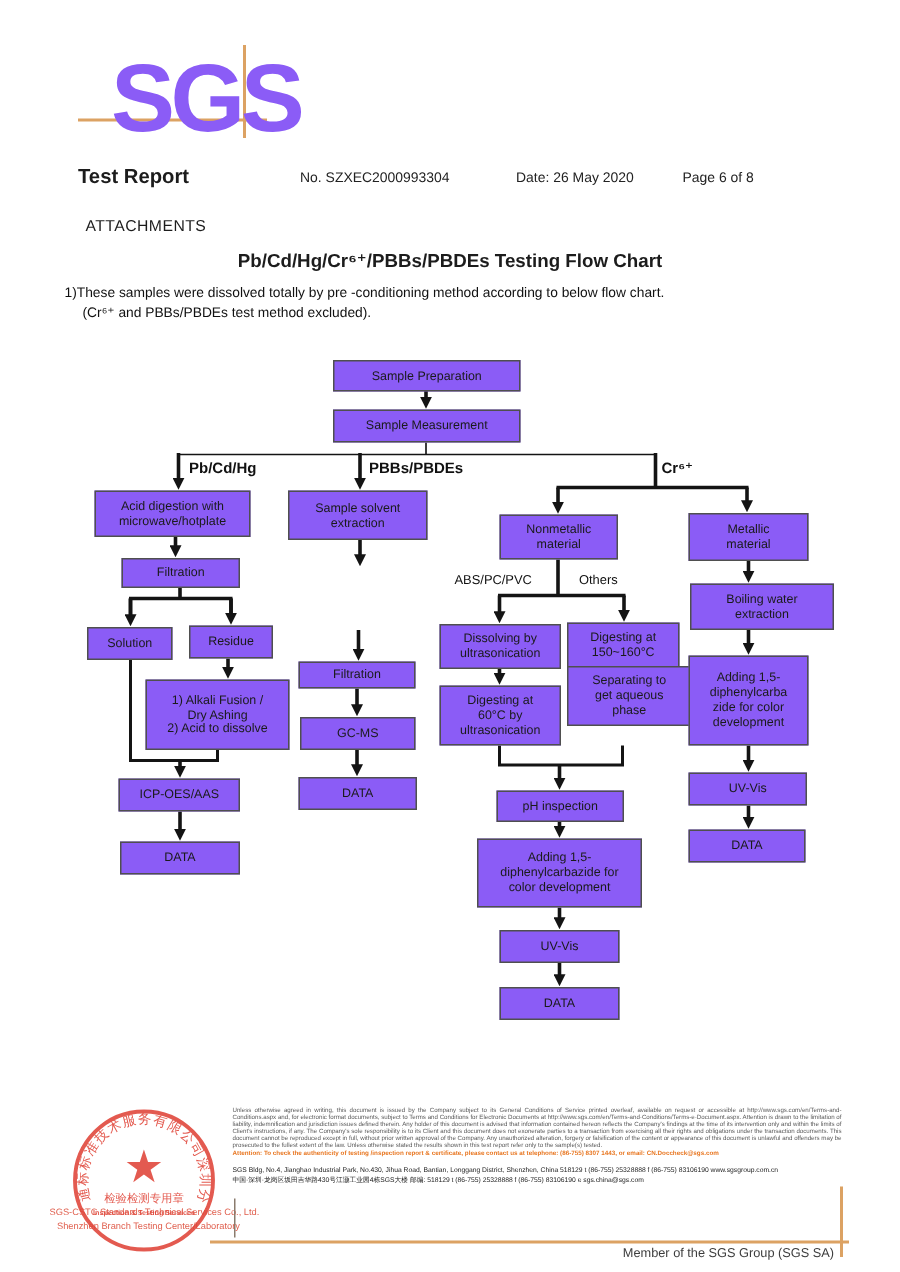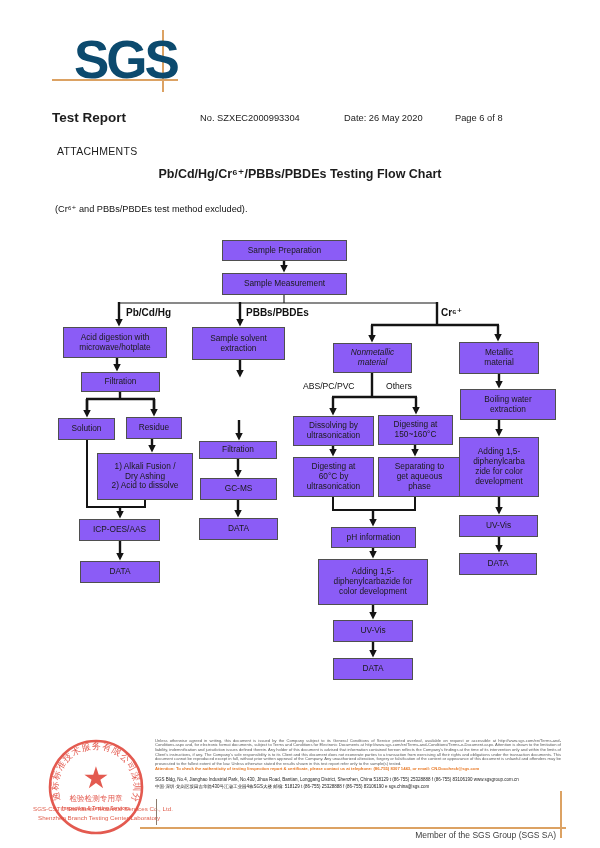--- a/index.html
+++ b/index.html
@@ -2,22 +2,22 @@
 <html><head>
 <meta charset="utf-8">
 <style>
   html,body{margin:0;padding:0;background:#e8e8e8;}
   .page{
     position:relative;width:600px;height:848px;background:#ffffff;
     font-family:"Liberation Sans","DejaVu Sans",sans-serif;color:#1c1c1c;
     overflow:hidden;margin:0 auto;
   }
   
-  .sgs-logo{position:absolute;left:74px;top:33px;font-size:53px;font-weight:bold;
-    color:#0c4a6e;letter-spacing:-3px;line-height:1;z-index:2;}
+  .sgs-logo{position:absolute;left:74px;top:33px;font-size:64px;font-weight:bold;
+    color:#8b5cf6;letter-spacing:-3px;line-height:1;z-index:2;}
   .crop-h{position:absolute;background:#dca263;height:1.5px;z-index:1;}
   .crop-v{position:absolute;background:#dca263;width:1.5px;z-index:1;}
   .report-title{position:absolute;left:52px;top:110px;font-size:13.5px;font-weight:bold;}
   .hdr-meta{position:absolute;top:113px;font-size:9.3px;color:#222;}
   .attachments{position:absolute;left:57px;top:145px;font-size:10.5px;letter-spacing:.3px;}
   .flow-title{position:absolute;left:0;top:166px;width:600px;text-align:center;
     font-size:12.5px;font-weight:bold;}
   .note{position:absolute;font-size:9.2px;color:#111;}
   
   .connectors{position:absolute;left:0;top:0;z-index:1;}
@@ -51,20 +51,21 @@
   <div class="crop-v" style="left:162px;top:30px;height:62px;"></div>
   <div class="sgs-logo">SGS</div>
 
   <div class="report-title">Test Report</div>
   <div class="hdr-meta" style="left:200px;">No. SZXEC2000993304</div>
   <div class="hdr-meta" style="left:344px;">Date: 26 May 2020</div>
   <div class="hdr-meta" style="left:455px;">Page 6 of 8</div>
 
   <div class="attachments">ATTACHMENTS</div>
   <div class="flow-title">Pb/Cd/Hg/Cr⁶⁺/PBBs/PBDEs Testing Flow Chart</div>
+  <div class="note" style="left:43px;top:190px;">1)These samples were dissolved totally by pre -conditioning method according to below flow chart.</div>
   <div class="note" style="left:55px;top:203px;">(Cr⁶⁺ and PBBs/PBDEs test method excluded).</div>
 
   <svg class="connectors" width="600" height="848" viewBox="0 0 600 848">
     <defs>
       <marker id="ah" viewBox="0 0 8 8" refX="1.5" refY="4" markerWidth="8" markerHeight="8" orient="auto" markerUnits="userSpaceOnUse">
         <path d="M0,0 L8,4 L0,8 z" fill="#141414"></path>
       </marker>
     </defs>
     <path class="ln" d="M284,260 V266" marker-end="url(#ah)"></path>
     <path class="ln-thin" d="M284,295 V303"></path>
@@ -122,35 +123,35 @@
 2) Acid to dissolve</div>
   <div class="node" style="left:79px;top:519px;width:81px;height:22px;">ICP-OES/AAS</div>
   <div class="node" style="left:80px;top:561px;width:80px;height:22px;">DATA</div>
 
   <div class="node" style="left:192px;top:327px;width:93px;height:33px;text-align:center;">Sample solvent
 extraction</div>
   <div class="node" style="left:199px;top:441px;width:78px;height:18px;">Filtration</div>
   <div class="node" style="left:200px;top:478px;width:77px;height:22px;">GC-MS</div>
   <div class="node" style="left:199px;top:518px;width:79px;height:22px;">DATA</div>
 
-  <div class="node" style="left:333px;top:343px;width:79px;height:30px;font-style:italic;">Nonmetallic
+  <div class="node" style="left:333px;top:343px;width:79px;height:30px;">Nonmetallic
 material</div>
   <div class="node" style="left:459px;top:342px;width:80px;height:32px;">Metallic
 material</div>
   <div class="node" style="left:293px;top:416px;width:81px;height:30px;">Dissolving by
 ultrasonication</div>
   <div class="node" style="left:378px;top:415px;width:75px;height:30px;">Digesting at
 150~160°C</div>
   <div class="node" style="left:293px;top:457px;width:81px;height:40px;">Digesting at
 60°C by
 ultrasonication</div>
-  <div class="node" style="left:378px;top:457px;width:83px;height:40px;">Separating to
+  <div class="node" style="left:378px;top:444px;width:83px;height:40px;">Separating to
 get aqueous
 phase</div>
-  <div class="node" style="left:331px;top:527px;width:85px;height:21px;">pH information</div>
+  <div class="node" style="left:331px;top:527px;width:85px;height:21px;">pH inspection</div>
   <div class="node" style="left:318px;top:559px;width:110px;height:46px;">Adding 1,5-
 diphenylcarbazide for
 color development</div>
   <div class="node" style="left:333px;top:620px;width:80px;height:22px;">UV-Vis</div>
   <div class="node" style="left:333px;top:658px;width:80px;height:22px;">DATA</div>
 
   <div class="node" style="left:460px;top:389px;width:96px;height:31px;">Boiling water
 extraction</div>
   <div class="node" style="left:459px;top:437px;width:80px;height:60px;">Adding 1,5-
 diphenylcarba

